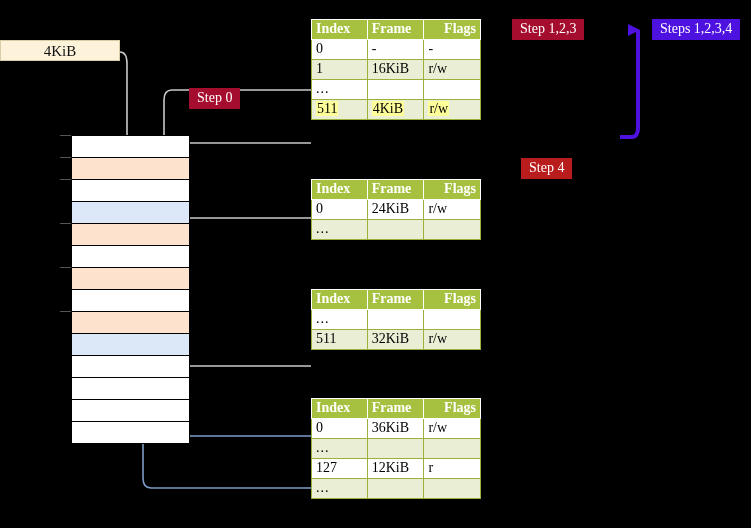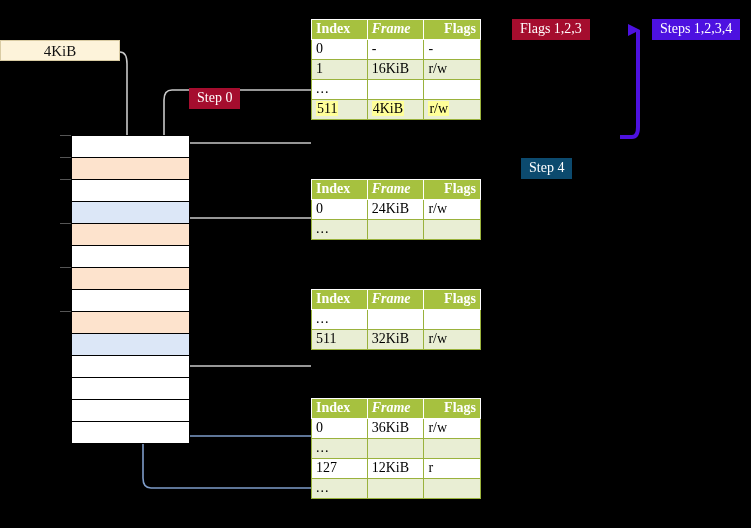--- a/index.html
+++ b/index.html
@@ -118,21 +118,21 @@
     color: #ffffff;
     font-weight: bold;
     font-size: 14px;
     border-color: #ffffff;
     margin-top: 43px;
   }
   .ptable td.c0 { width: 56px; }
   .ptable td.c1 { width: 57px; }
   .ptable td.c2 { width: 57px; }
   .ptable th.c0 { width: 56px; }
-  .ptable th.c1 { width: 57px; font-style: italic; }
+  .ptable th.c1 { width: 57px; }
   .ptable th.c2 { width: 57px; text-align: right; }
   .ptable tr.alt td { background: #e9eed4; }
   .ptable tr.plain td { background: #ffffff; }
   .hl { background: #ffff99; padding: 0 1px; }
 
   #table-0 { left: 311px; top: 19px; }
   #table-1 { left: 311px; top: 179px; }
   #table-2 { left: 311px; top: 289px; }
   #table-3 { left: 311px; top: 398px; }
 
@@ -174,22 +174,22 @@
     <path d="M311,436 L166,436 C160,436 158,432 158,426 L158,340" stroke="#7e9cc9" stroke-width="1.6" fill="none" marker-end="url(#ah-blue-up)"></path>
 
     <path d="M311,488 L151,488 C145,488 143,484 143,478 L143,222" stroke="#7e9cc9" stroke-width="1.6" fill="none" marker-end="url(#ah-blue-up)"></path>
 
     <path d="M620,137 L632,137 C637,137 638,132 638,127 L638,30" stroke="#4d11e0" stroke-width="4" fill="none" marker-end="url(#ah-purple)"></path>
   </svg>
 
   <div class="size-label" style="background: rgb(253, 243, 218);">4KiB</div>
 
   <div class="badge badge-red" id="badge-step0" style="background: rgb(165, 13, 46); margin-top: 47px;">Step 0</div>
-  <div class="badge badge-red" id="badge-steps123" style="background: rgb(165, 13, 46);">Flags 1,2,3</div>
-  <div class="badge badge-red" id="badge-step4" style="background: #0c4a6e;">Step 4</div>
+  <div class="badge badge-red" id="badge-steps123" style="background: rgb(165, 13, 46);">Step 1,2,3</div>
+  <div class="badge badge-red" id="badge-step4" style="background: #b91c1c;">Step 4</div>
   <div class="badge badge-blue" id="badge-steps1234" style="background: rgb(77, 17, 224);">Steps 1,2,3,4</div>
 
   <div class="tick" style="top:135px;"></div>
   <div class="tick" style="top:157px;"></div>
   <div class="tick" style="top:179px;"></div>
   <div class="tick" style="top:223px;"></div>
   <div class="tick" style="top:267px;"></div>
   <div class="tick" style="top:311px;"></div>
 
   <div class="memcol" id="memcol">

